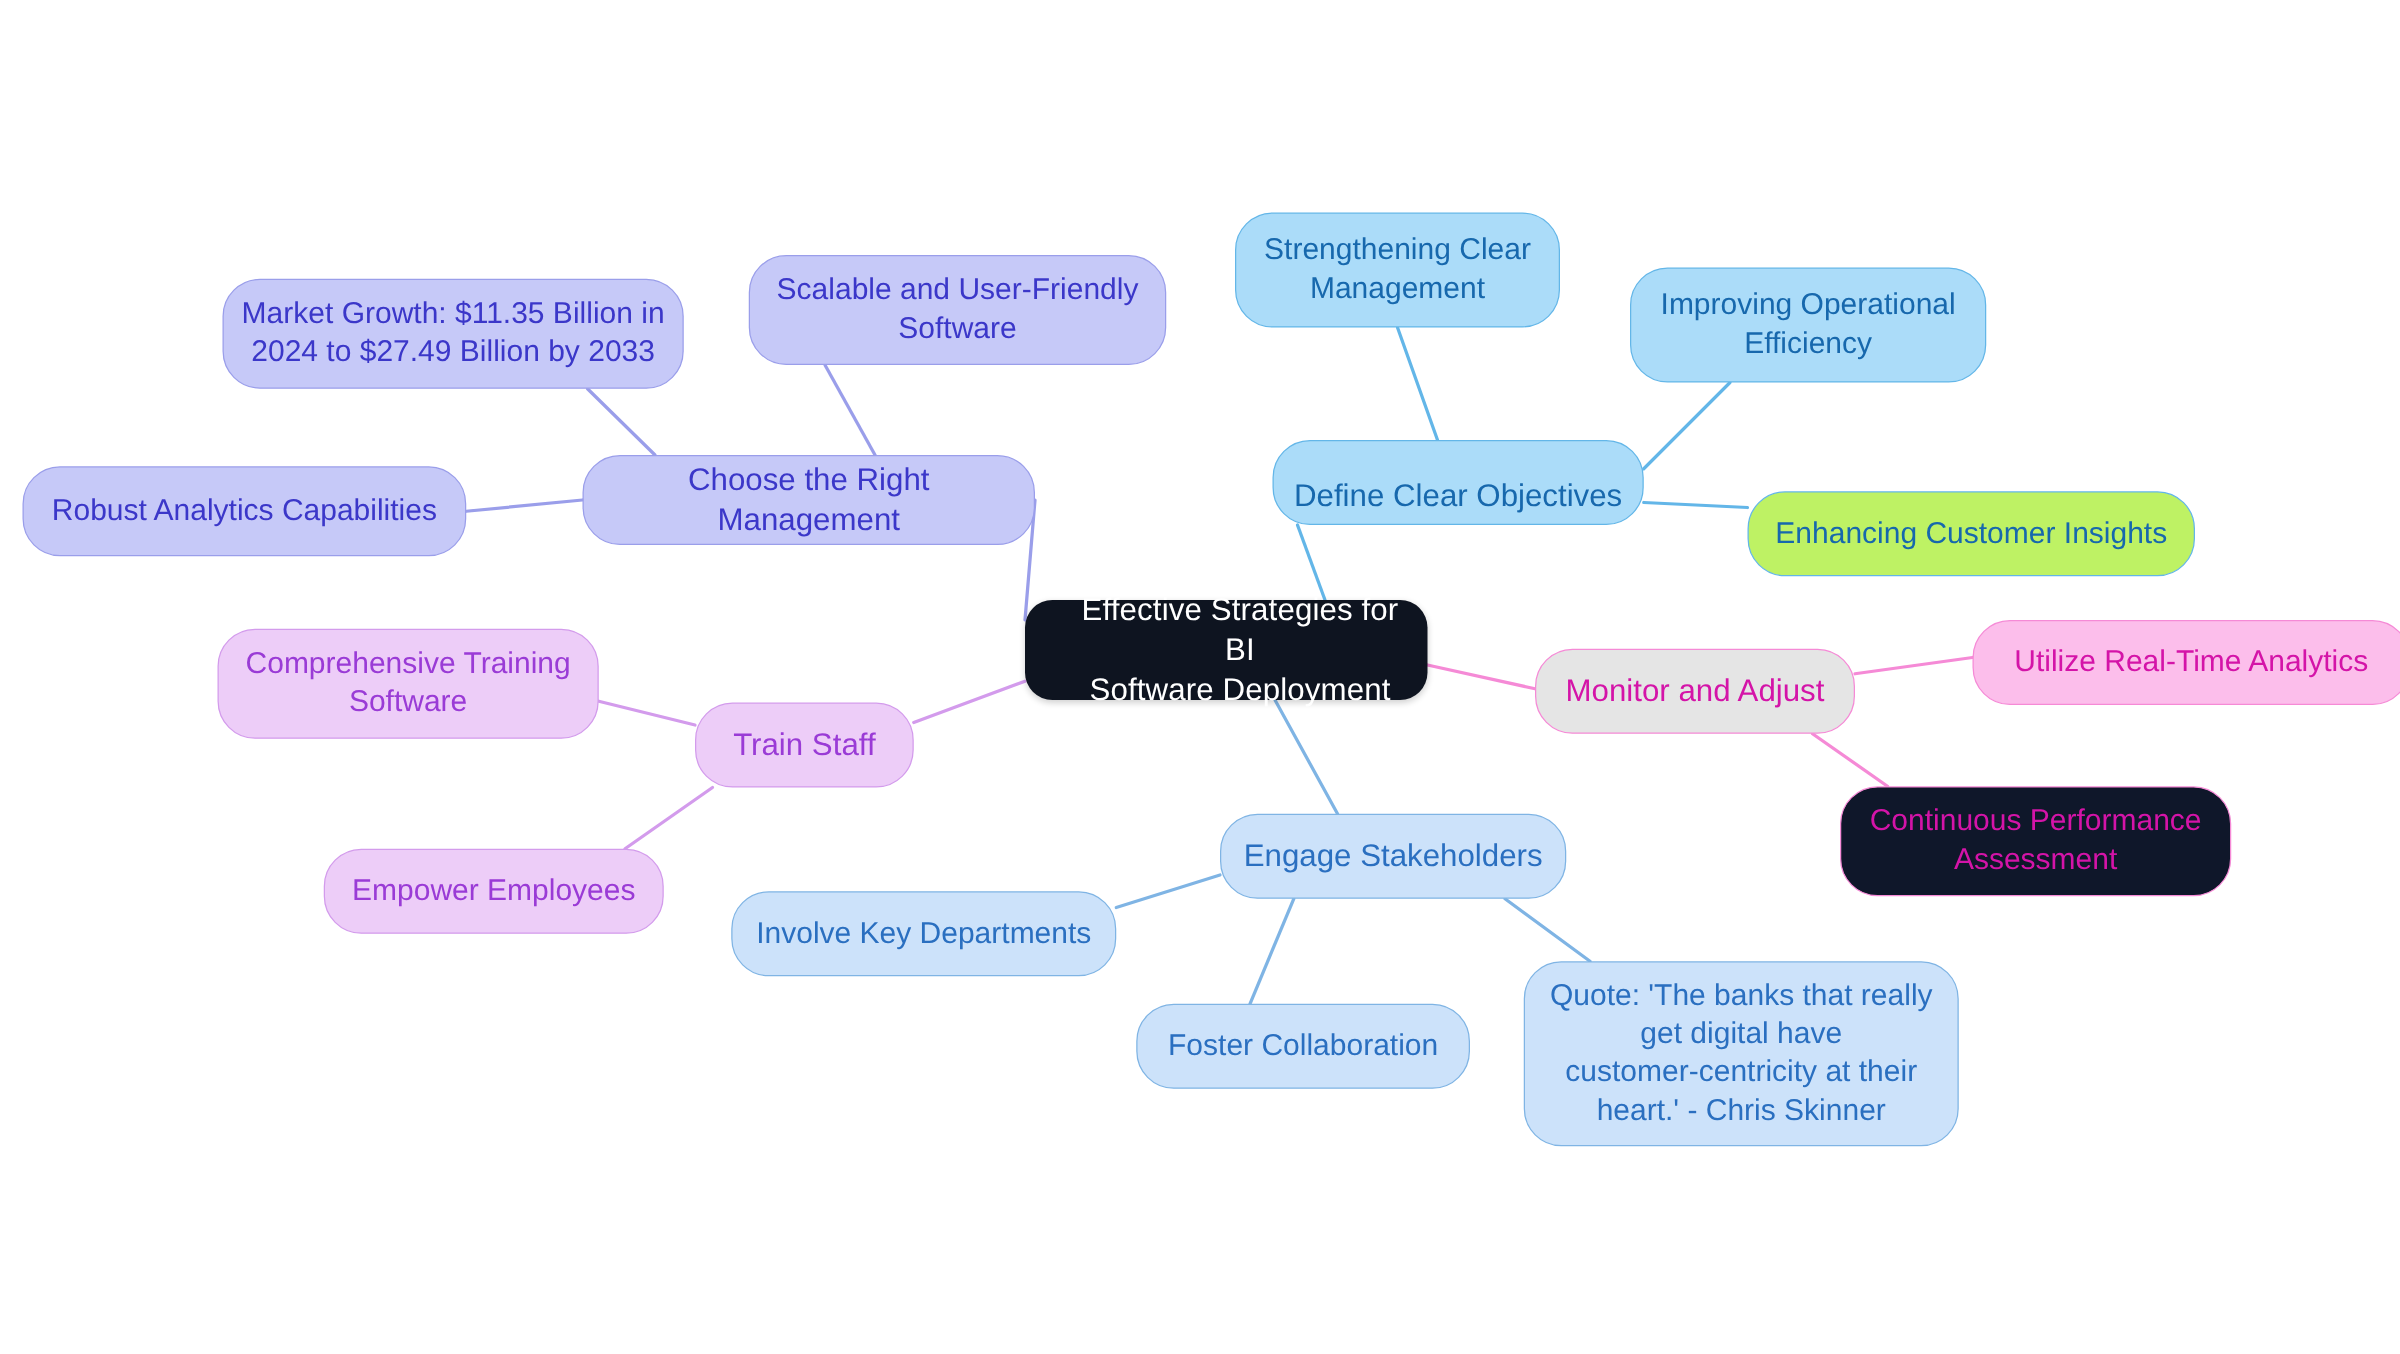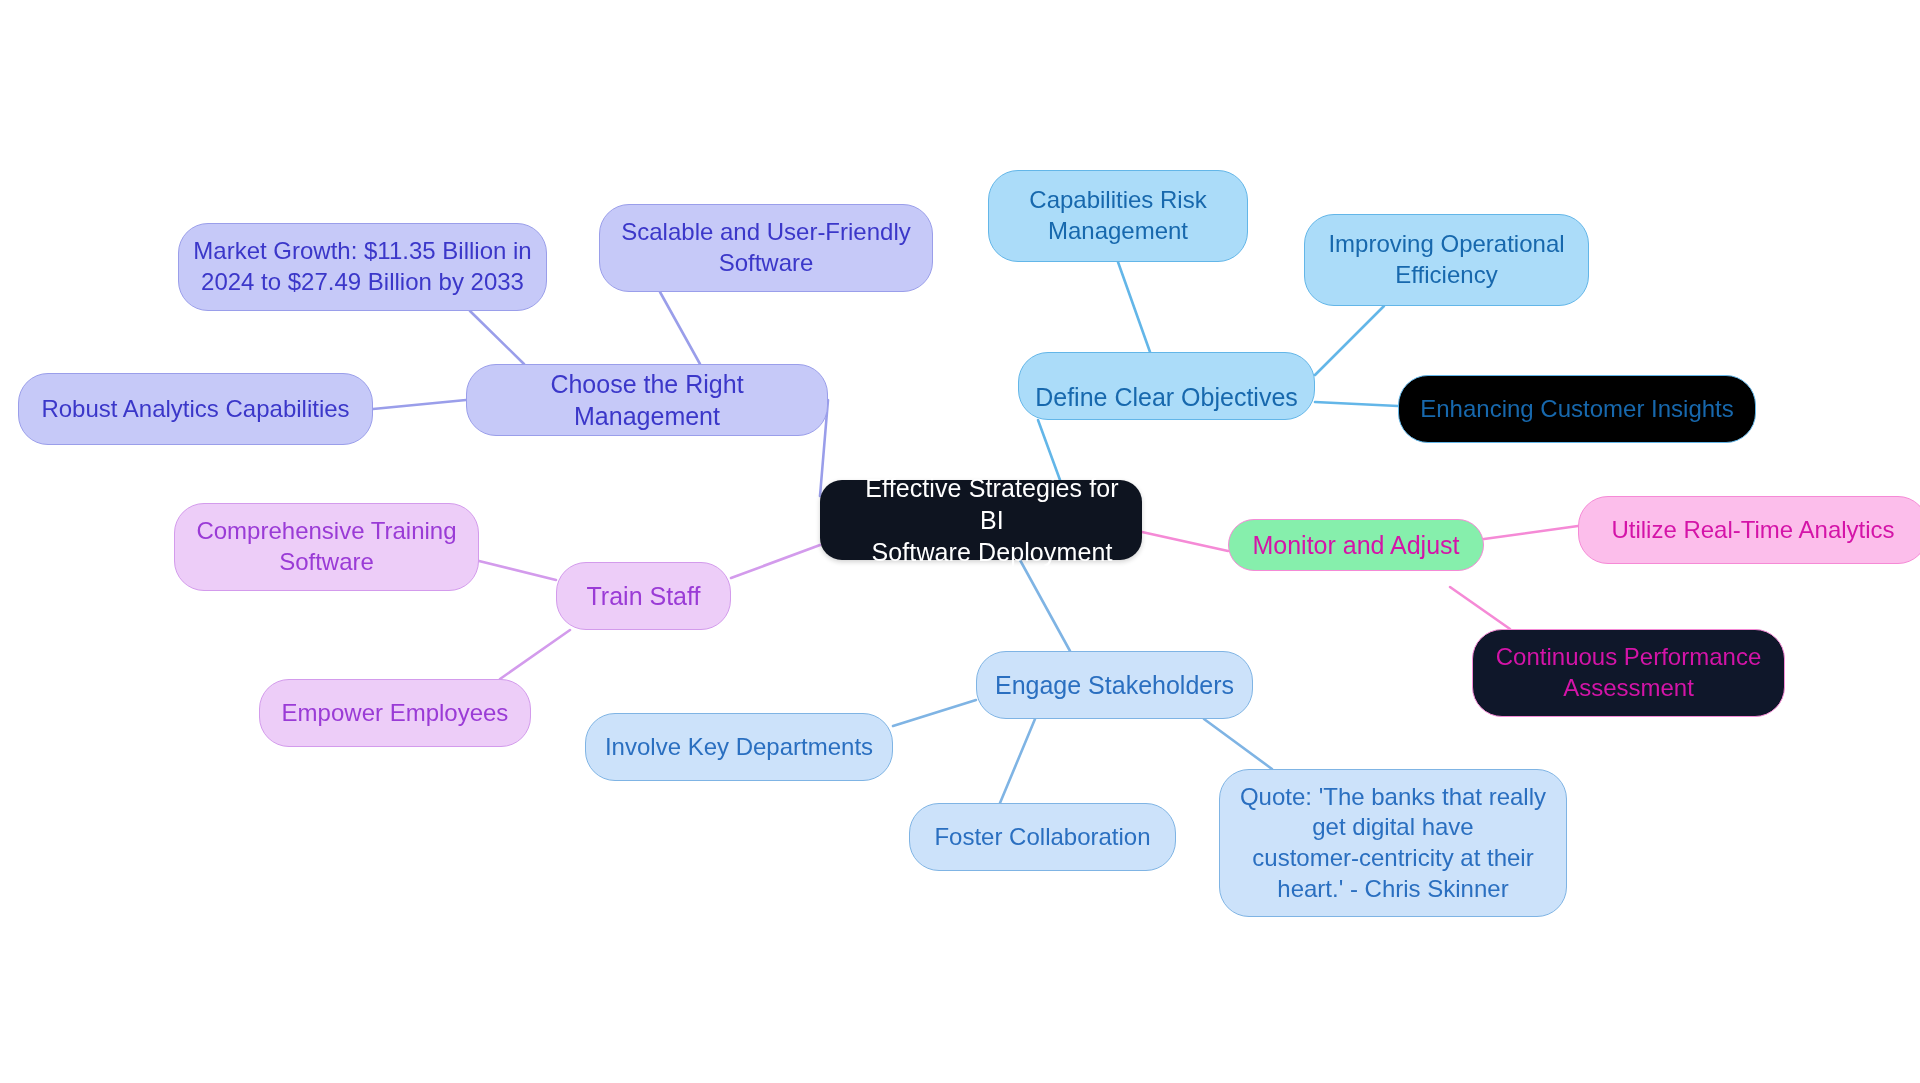--- a/index.html
+++ b/index.html
@@ -84,26 +84,26 @@
   <div id="node-layer">
       <div class="node root" style="left: 820px; top: 480px; width: 322px; height: 80px;"><span>Effective Strategies for BI
 Software Deployment</span></div>
       <div class="node branch" style="left: 466px; top: 364px; width: 362px; height: 72px; background: rgb(198, 201, 248); border-color: rgb(154, 158, 234); color: rgb(59, 55, 201);"><span>Choose the Right Management</span></div>
       <div class="node leaf" style="left: 178px; top: 223px; width: 369px; height: 88px; background: rgb(198, 201, 248); border-color: rgb(154, 158, 234); color: rgb(59, 55, 201);"><span>Market Growth: $11.35 Billion in
 2024 to $27.49 Billion by 2033</span></div>
       <div class="node leaf" style="left: 599px; top: 204px; width: 334px; height: 88px; background: rgb(198, 201, 248); border-color: rgb(154, 158, 234); color: rgb(59, 55, 201);"><span>Scalable and User-Friendly
 Software</span></div>
       <div class="node leaf" style="left: 18px; top: 373px; width: 355px; height: 72px; background: rgb(198, 201, 248); border-color: rgb(154, 158, 234); color: rgb(59, 55, 201); justify-content: center;"><span>Robust Analytics Capabilities</span></div>
       <div class="node branch" style="left: 1018px; top: 352px; width: 297px; height: 68px; background: rgb(171, 220, 249); border-color: rgb(99, 182, 232); color: rgb(23, 104, 173); align-items: flex-end;"><span>Define Clear Objectives</span></div>
-      <div class="node leaf" style="left: 988px; top: 170px; width: 260px; height: 92px; background: rgb(171, 220, 249); border-color: rgb(99, 182, 232); color: rgb(23, 104, 173);"><span>Capabilities Risk
+      <div class="node leaf" style="left: 988px; top: 170px; width: 260px; height: 92px; background: rgb(171, 220, 249); border-color: rgb(99, 182, 232); color: rgb(23, 104, 173);"><span>Strengthening Clear
 Management</span></div>
       <div class="node leaf" style="left: 1304px; top: 214px; width: 285px; height: 92px; background: rgb(171, 220, 249); border-color: rgb(99, 182, 232); color: rgb(23, 104, 173);"><span>Improving Operational
 Efficiency</span></div>
-      <div class="node leaf" style="left: 1398px; top: 375px; width: 358px; height: 68px; background: #000000; border-color: rgb(99, 182, 232); color: rgb(23, 104, 173);"><span>Enhancing Customer Insights</span></div>
-      <div class="node branch" style="left: 1228px; top: 519px; width: 256px; height: 52px; background: #86efac; border-color: rgb(245, 138, 214); color: rgb(212, 20, 168);"><span>Monitor and Adjust</span></div>
+      <div class="node leaf" style="left: 1398px; top: 393px; width: 358px; height: 68px; background: #bef264; border-color: rgb(99, 182, 232); color: rgb(23, 104, 173);"><span>Enhancing Customer Insights</span></div>
+      <div class="node branch" style="left: 1228px; top: 519px; width: 256px; height: 68px; background: #e5e5e5; border-color: rgb(245, 138, 214); color: rgb(212, 20, 168);"><span>Monitor and Adjust</span></div>
       <div class="node leaf" style="left: 1578px; top: 496px; width: 350px; height: 68px; background: rgb(252, 190, 235); border-color: rgb(245, 138, 214); color: rgb(212, 20, 168);"><span>Utilize Real-Time Analytics</span></div>
       <div class="node leaf" style="left: 1448px; top: 629px; width: 313px; height: 88px; background: #0f172a; border-color: rgb(245, 138, 214); color: rgb(212, 20, 168); margin-left: 24px;"><span>Continuous Performance
 Assessment</span></div>
       <div class="node branch" style="left: 976px; top: 651px; width: 277px; height: 68px; background: rgb(204, 226, 250); border-color: rgb(127, 180, 228); color: rgb(42, 111, 192);"><span>Engage Stakeholders</span></div>
       <div class="node leaf" style="left: 585px; top: 713px; width: 308px; height: 68px; background: rgb(204, 226, 250); border-color: rgb(127, 180, 228); color: rgb(42, 111, 192); text-align: right;"><span>Involve Key Departments</span></div>
       <div class="node leaf" style="left: 909px; top: 803px; width: 267px; height: 68px; background: rgb(204, 226, 250); border-color: rgb(127, 180, 228); color: rgb(42, 111, 192);"><span>Foster Collaboration</span></div>
       <div class="node leaf" style="left: 1219px; top: 769px; width: 348px; height: 148px; background: rgb(204, 226, 250); border-color: rgb(127, 180, 228); color: rgb(42, 111, 192);"><span>Quote: 'The banks that really
 get digital have
 customer-centricity at their
 heart.' - Chris Skinner</span></div>

